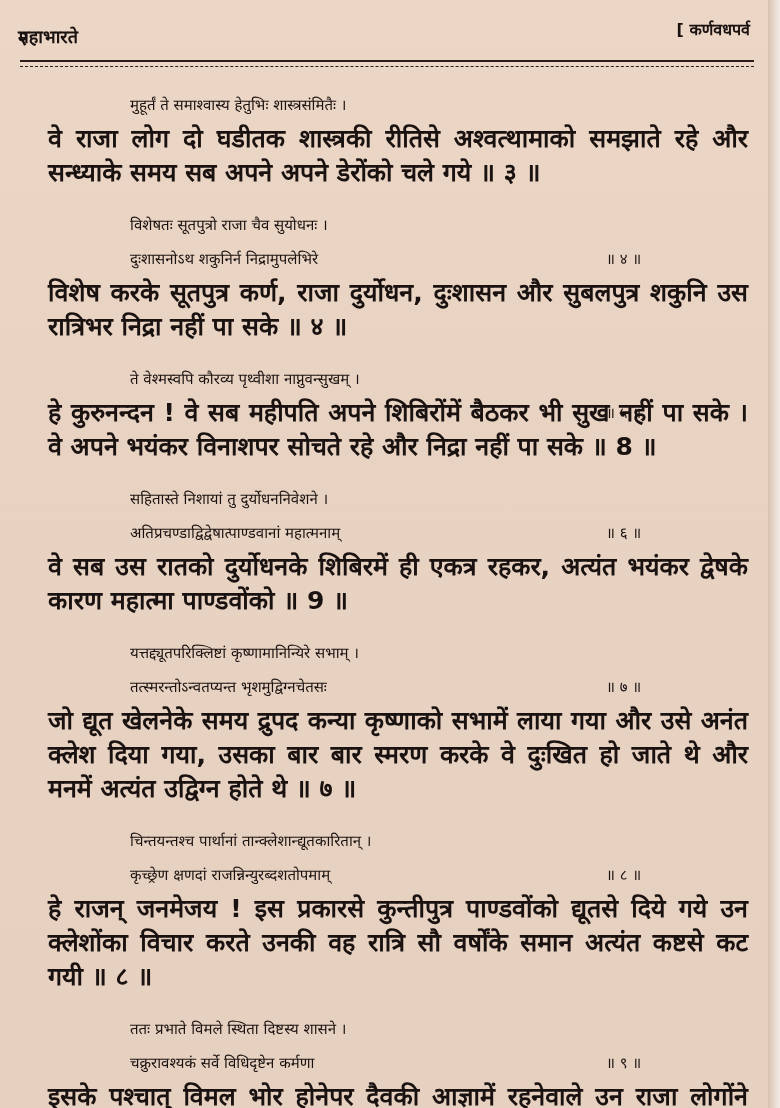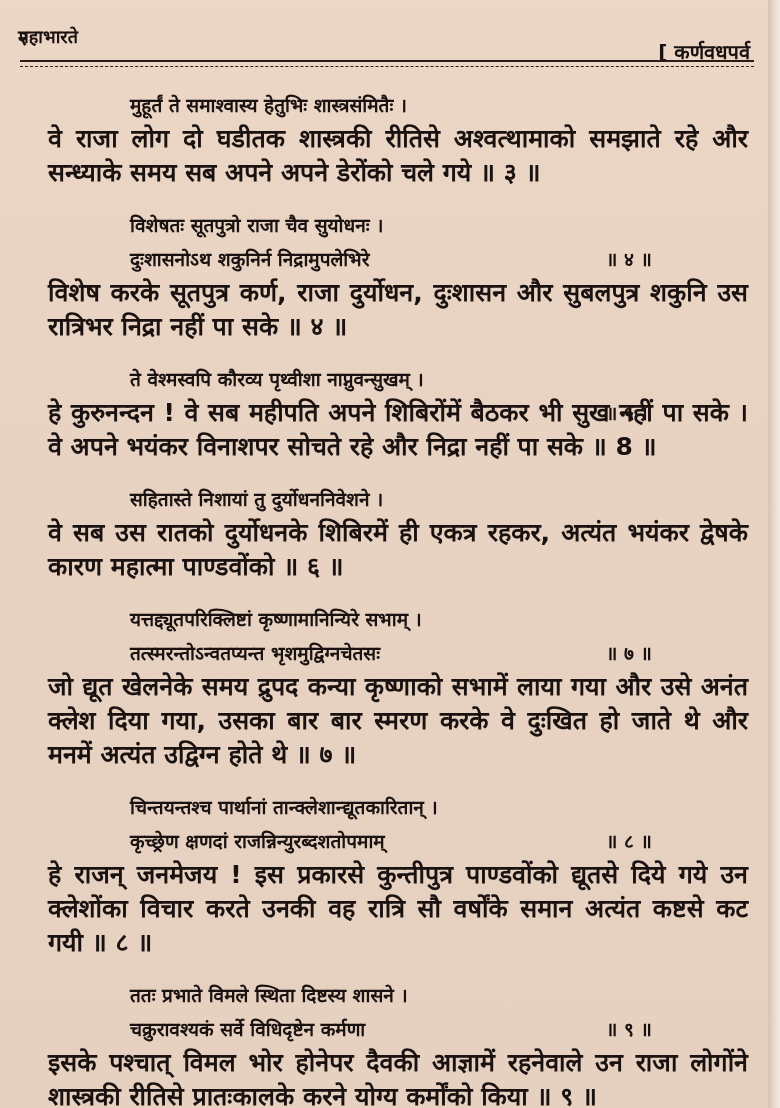--- a/index.html
+++ b/index.html
@@ -16,30 +16,30 @@
   }
   .right-edge {
     position: absolute; right: 0; top: 0; width: 12px; height: 1108px;
     background: linear-gradient(90deg, #d8c2b2, #f4ece6);
   }
   .header {
     position: absolute; left: 18px; right: 18px; top: 18px; height: 34px;
   }
   .page-num { position: absolute; left: 0; top: 6px; font-size: 20px; font-weight: bold; }
   .running-title { position: absolute; left: 0; right: 0; top: 6px; font-size: 18px; font-weight: bold; }
-  .section-title { position: absolute; right: 0; top: 20px; font-size: 20px; font-weight: bold; }
+  .section-title { position: absolute; right: 0; top: 0; font-size: 16px; font-weight: bold; }
   .rule {
     position: absolute; left: 20px; right: 14px; top: 60px; height: 4px;
     border-top: 2px solid #2a1c18;
     border-bottom: 1px dashed #2a1c18;
   }
   .content { position: absolute; left: 48px; right: 20px; top: 88px; }
   .verse { margin-bottom: 4px; }
   .sloka-line {
-    position: relative; font-size: 19px; font-weight: bold; line-height: 34px;
+    position: relative; font-size: 15px; font-weight: normal; line-height: 34px;
     padding-left: 82px;
   }
   .sloka-line .num { position: absolute; left: 558px; top: 0; }
   .trans {
     font-size: 25px; font-weight: bold; line-height: 34px;
     margin-bottom: 18px;
     text-align: justify;
   }
 </style>
 </head>
@@ -63,21 +63,22 @@
       <div class="sloka-line"><span>दुःशासनोऽथ शकुनिर्न निद्रामुपलेभिरे</span><span class="num">॥ ४ ॥</span></div>
       <div class="trans">विशेष करके सूतपुत्र कर्ण, राजा दुर्योधन, दुःशासन और  सुबलपुत्र  शकुनि उस  रात्रिभर निद्रा नहीं पा सके ॥ ४ ॥</div>
     </div>
     <div class="verse">
       <div class="sloka-line">ते वेश्मस्वपि कौरव्य पृथ्वीशा नाप्नुवन्सुखम् ।</div>
       <div class="sloka-line"><span class="num">॥ ५ ॥</span></div>
       <div class="trans">हे कुरुनन्दन ! वे सब महीपति अपने शिबिरोंमें बैठकर भी सुख नहीं पा सके । वे अपने भयंकर विनाशपर सोचते रहे और निद्रा नहीं पा सके ॥ 8 ॥</div>
     </div>
     <div class="verse">
       <div class="sloka-line">सहितास्ते निशायां तु दुर्योधननिवेशने ।</div>
-      <div class="trans">वे सब उस रातको दुर्योधनके शिबिरमें ही एकत्र रहकर, अत्यंत भयंकर द्वेषके कारण महात्मा पाण्डवोंको ॥ ६ ॥</div>
+      <div class="sloka-line"><span>अतिप्रचण्डाद्विद्वेषात्पाण्डवानां महात्मनाम्</span><span class="num">॥ ६ ॥</span></div>
+      <div class="trans">वे सब उस रातको दुर्योधनके शिबिरमें ही एकत्र रहकर, अत्यंत भयंकर द्वेषके कारण महात्मा पाण्डवोंको ॥ 9 ॥</div>
     </div>
     <div class="verse">
       <div class="sloka-line">यत्तद्द्यूतपरिक्लिष्टां कृष्णामानिन्यिरे सभाम् ।</div>
       <div class="sloka-line"><span>तत्स्मरन्तोऽन्वतप्यन्त भृशमुद्विग्नचेतसः</span><span class="num">॥ ७ ॥</span></div>
       <div class="trans">जो द्यूत खेलनेके समय द्रुपद कन्या कृष्णाको सभामें लाया गया और उसे अनंत क्लेश दिया गया, उसका बार बार स्मरण करके वे दुःखित हो जाते थे और मनमें अत्यंत उद्विग्न होते थे ॥ ७ ॥</div>
     </div>
     <div class="verse">
       <div class="sloka-line">चिन्तयन्तश्च पार्थानां तान्क्लेशान्द्यूतकारितान् ।</div>
       <div class="sloka-line"><span>कृच्छ्रेण क्षणदां राजन्निन्युरब्दशतोपमाम्</span><span class="num">॥ ८ ॥</span></div>
       <div class="trans">हे राजन् जनमेजय ! इस प्रकारसे कुन्तीपुत्र पाण्डवोंको द्यूतसे दिये गये उन क्लेशोंका विचार करते उनकी वह रात्रि सौ वर्षोंके समान अत्यंत कष्टसे कट गयी ॥ ८ ॥</div>

